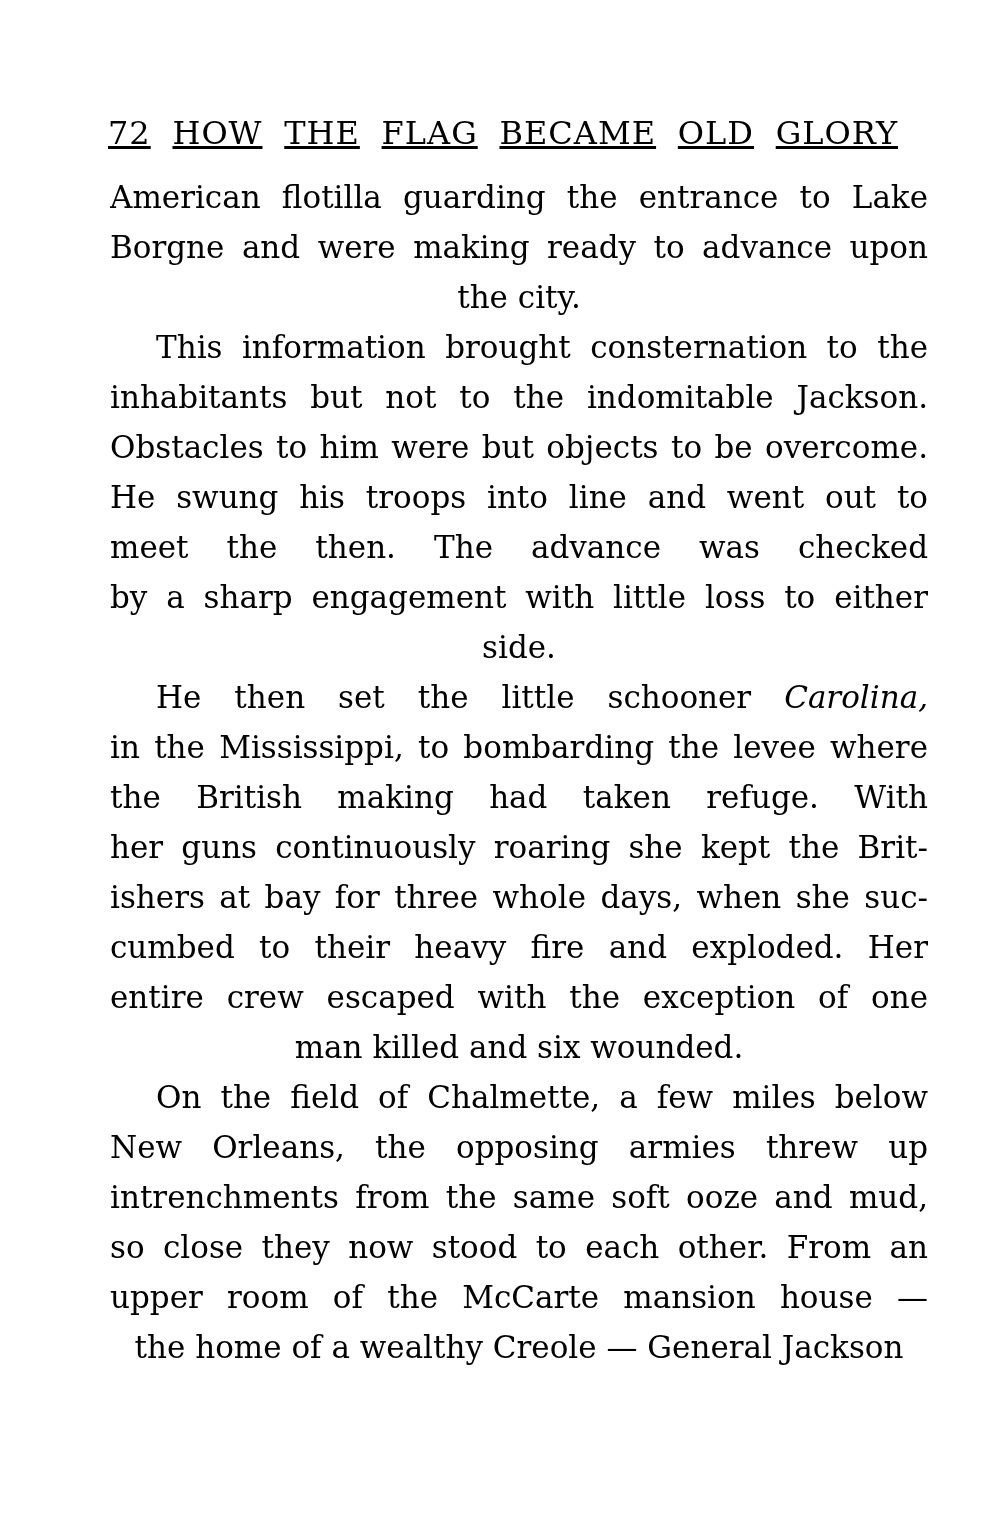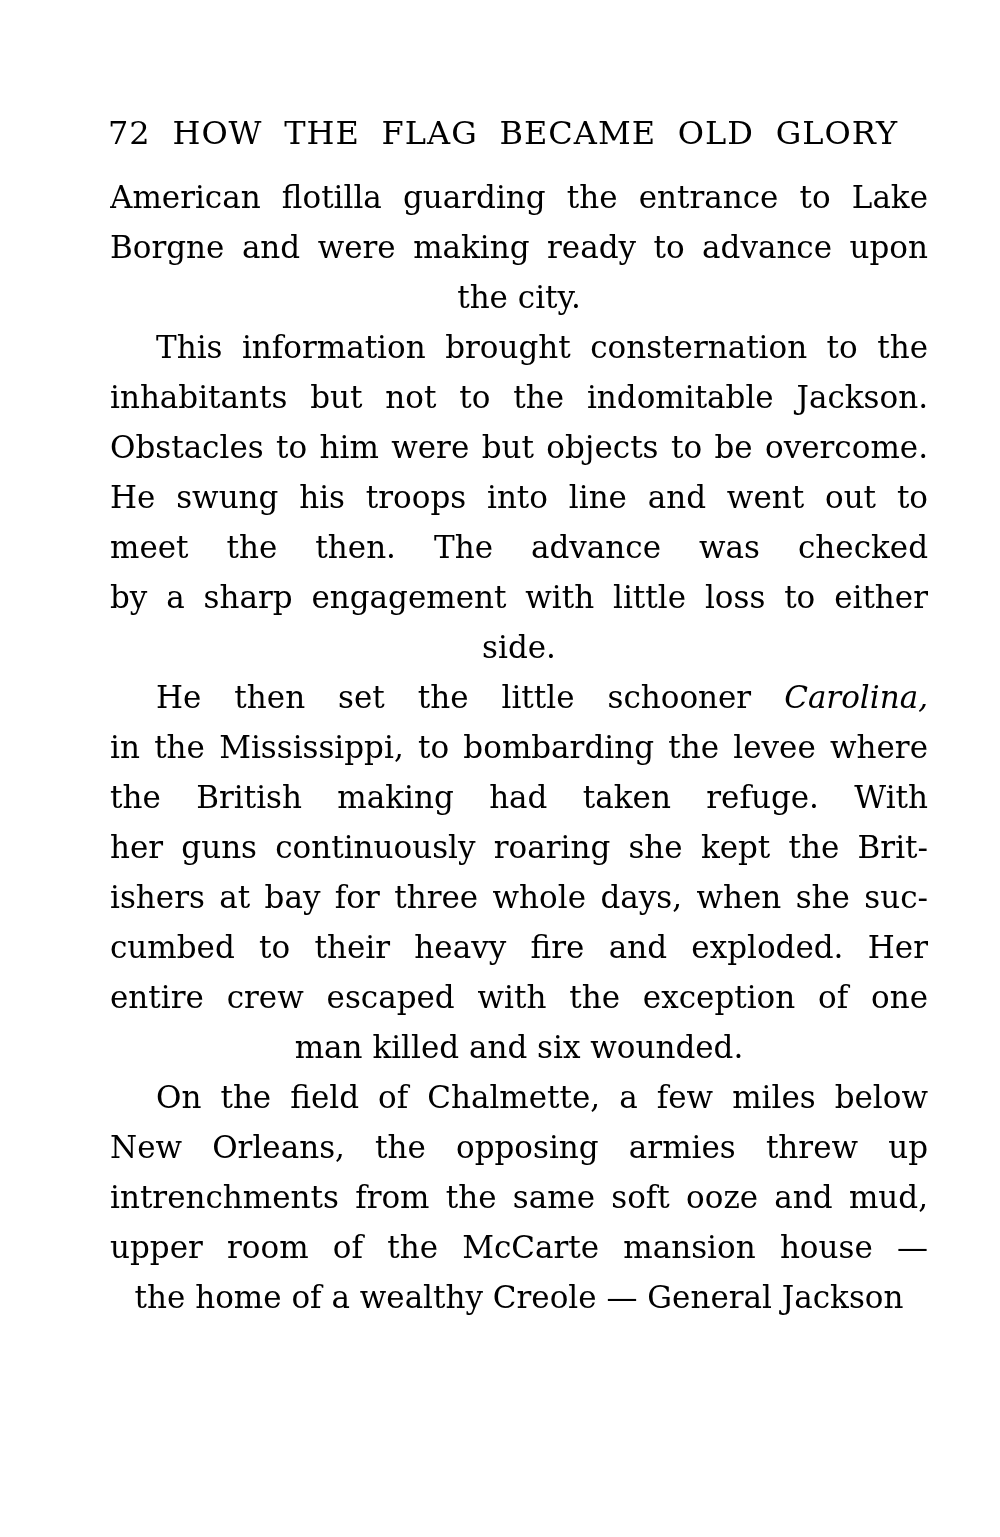--- a/index.html
+++ b/index.html
@@ -16,20 +16,21 @@
     position: absolute;
     left: 108px;
     top: 114px;
     width: 790px;
     display: flex;
     justify-content: space-between;
     align-items: center;
     font-size: 32px;
     letter-spacing: 1px;
     white-space: nowrap;
+    text-decoration: underline;
   }
   .body-text {
     position: absolute;
     left: 110px;
     top: 172px;
     width: 818px;
     font-size: 31px;
     line-height: 50px;
     text-align: justify;
   }
@@ -90,18 +91,19 @@
       <div class="line j">ishers at bay for three whole days, when she suc-</div>
       <div class="line j">cumbed to their heavy fire and exploded.  Her</div>
       <div class="line j">entire crew escaped with the exception of one</div>
       <div class="line last">man killed and six wounded.</div>
     </div>
 
     <div>
       <div class="line j indent">On the field of Chalmette, a few miles below</div>
       <div class="line j">New Orleans, the opposing armies threw up</div>
       <div class="line j">intrenchments from the same soft ooze and mud,</div>
+      <div class="line j">so close they now stood to each other.  From an</div>
       <div class="line j">upper room of the McCarte mansion house —</div>
       <div class="line last">the home of a wealthy Creole — General Jackson</div>
     </div>
 
   </div>
 </div>
 
 </body></html>

